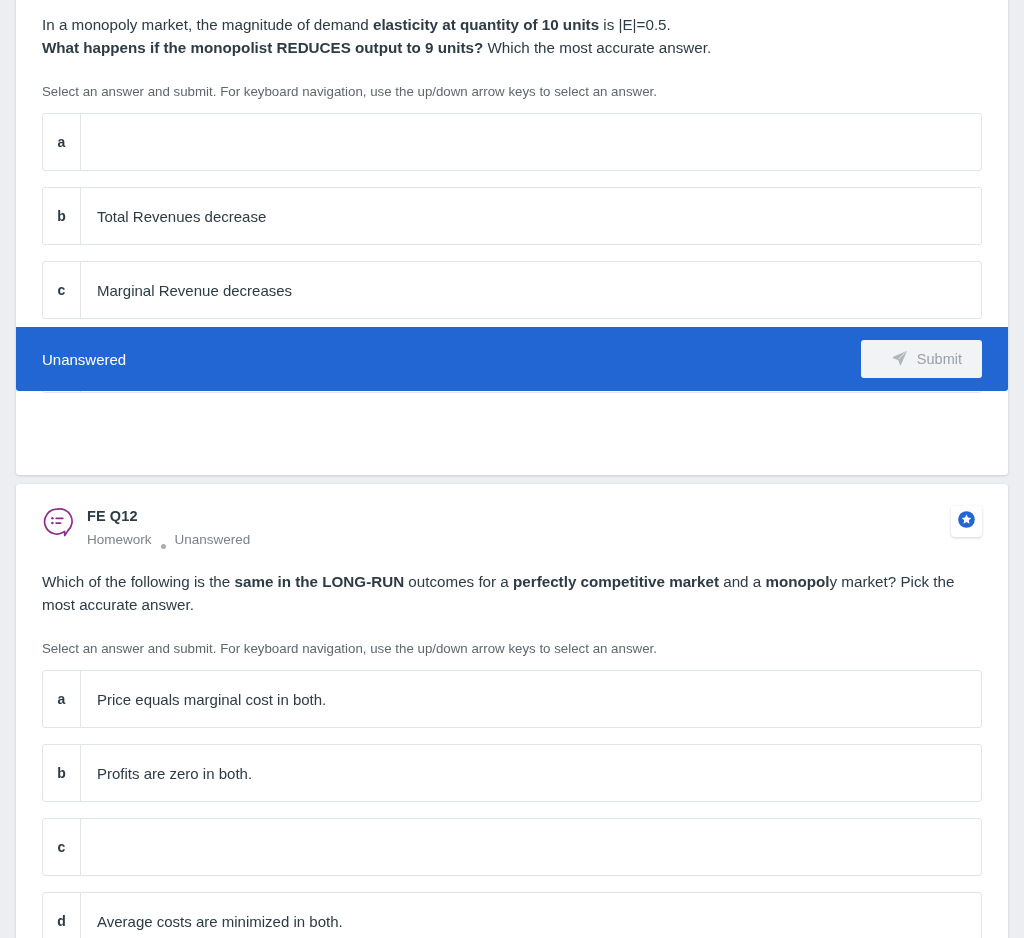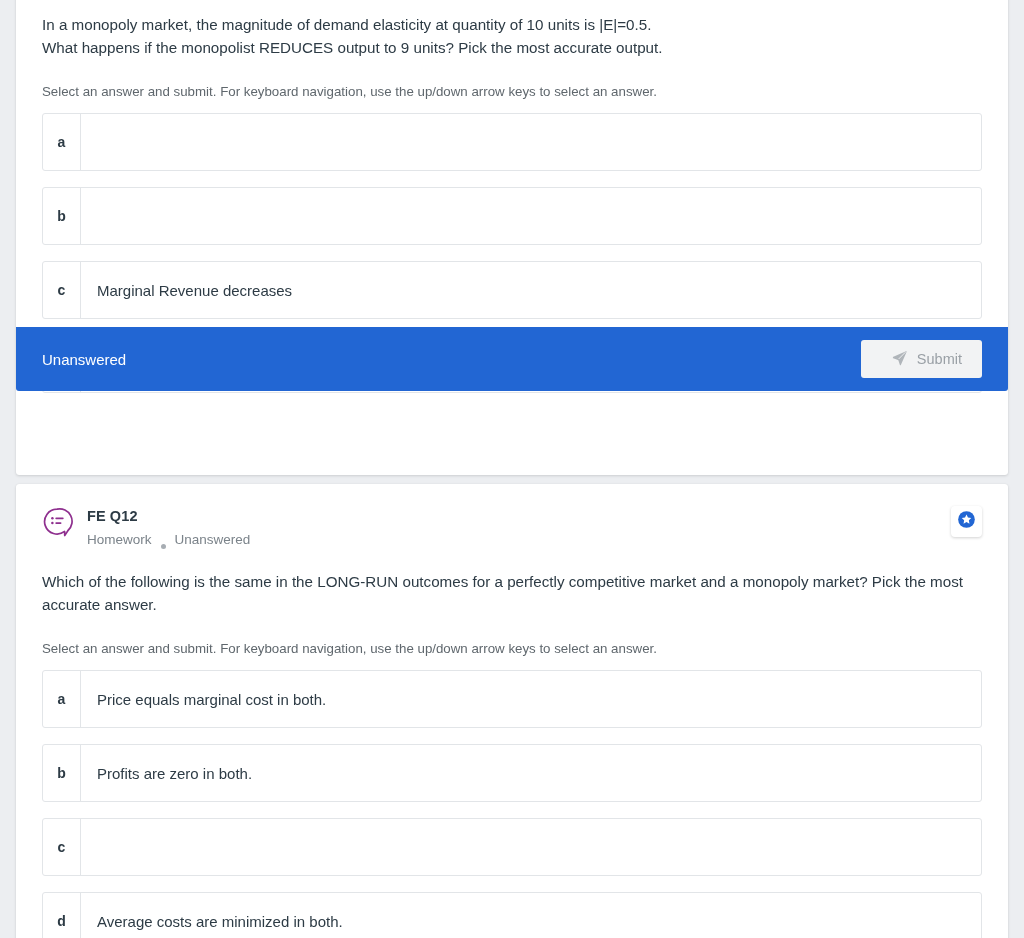--- a/index.html
+++ b/index.html
@@ -99,21 +99,21 @@
   
   .q-prompt {
     font-size: 15.2px;
     color: #2d3b45;
     line-height: 22.5px;
     padding: 0 26px;
   }
   #card-q11 .q-prompt { padding-top: 0; }
   #card-q12 .q-prompt { padding-top: 22px; }
 
-  .q-prompt b { font-weight: normal; }
+  .q-prompt b { font-weight: bold; }
 
   .q-hint {
     font-size: 13.3px;
     color: #5f676d;
     padding: 0 26px;
     margin-top: 24px;
     line-height: 18px;
   }
 
   
@@ -190,30 +190,31 @@
 
   .plane-icon { display: block; }
 </style>
 </head>
 <body>
 
 <div class="page">
 
   <div class="card" id="card-q11">
 
-    <div class="q-prompt" style="padding-top:98px;"><span>In a monopoly market, the magnitude of demand </span><b>elasticity at quantity of 10 units</b><span> is |E|=0.5.</span><br><b>What happens if the monopolist REDUCES output to 9 units?</b><span> Pick the most accurate output.</span></div>
+    <div class="q-prompt" style="padding-top:98px;"><span>In a monopoly market, the magnitude of demand </span><b>elasticity at quantity of 10 units</b><span> is |E|=0.5.</span><br><b>What happens if the monopolist REDUCES output to 9 units?</b><span> Which the most accurate answer.</span></div>
 
     <div class="q-hint">Select an answer and submit. For keyboard navigation, use the up/down arrow keys to select an answer.</div>
 
     <div class="options">
         <div class="option">
           <div class="option-letter">a</div>
         </div>
         <div class="option">
           <div class="option-letter">b</div>
+          <div class="option-text">Total Revenues decrease</div>
         </div>
         <div class="option">
           <div class="option-letter">c</div>
           <div class="option-text">Marginal Revenue decreases</div>
         </div>
         <div class="option">
           <div class="option-letter">d</div>
           <div class="option-text">Total Costs increase</div>
         </div>
       </div>

